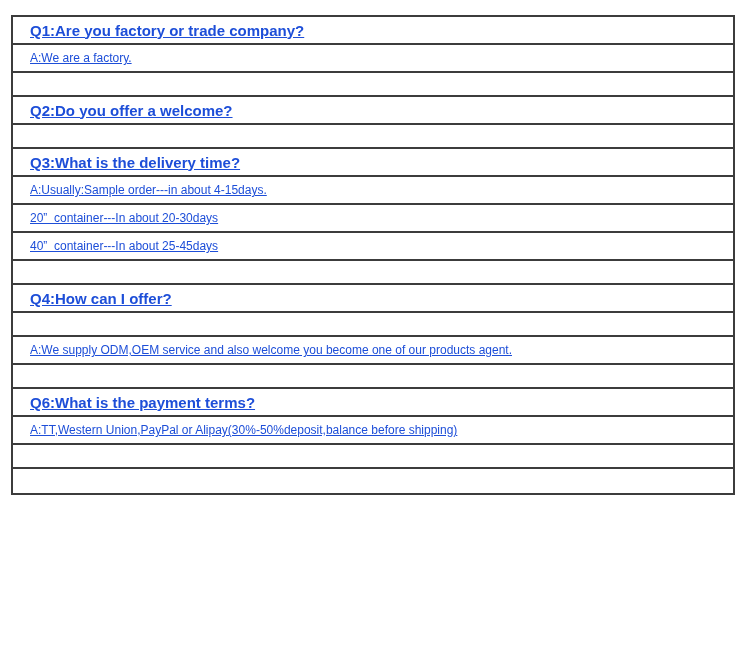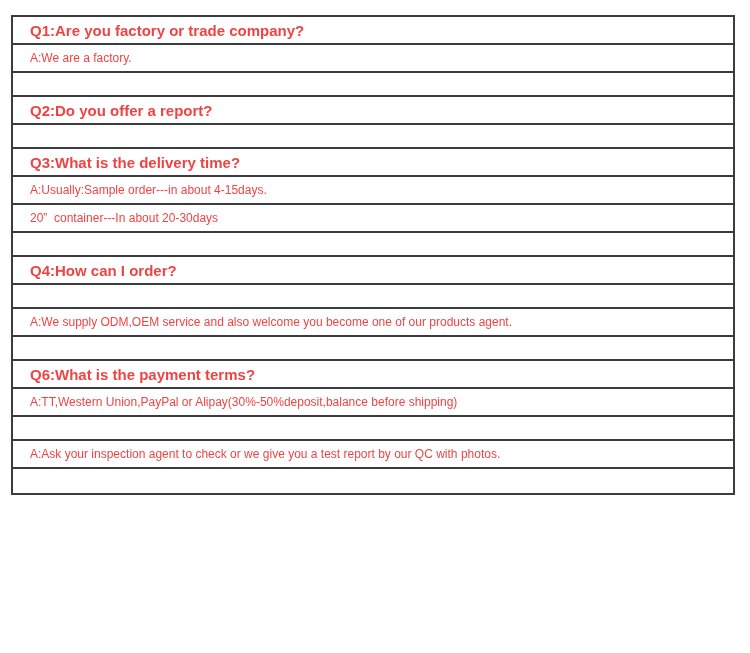--- a/index.html
+++ b/index.html
@@ -38,22 +38,23 @@
     background: #ffffff;
   }
   .row:last-child {
     border-bottom: none;
   }
   .row.spacer {
     height: 24px;
   }
   .txt {
     white-space: pre;
-    color: #ef4444;
+    color: #1d4ed8;
     line-height: 1;
+    text-decoration: underline;
   }
   .row.q .txt {
     font-weight: bold;
     font-size: 15px;
   }
   .row.a .txt {
     font-size: 12px;
   }
   .row.a.condensed .txt {
     font-size: 13.5px;
@@ -68,52 +69,52 @@
 
     <div class="row q">
       <span class="txt">Q1:Are you factory or trade company?</span>
     </div>
     <div class="row a">
       <span class="txt">A:We are a factory.</span>
     </div>
     <div class="row spacer"></div>
 
     <div class="row q">
-      <span class="txt">Q2:Do you offer a report?</span>
+      <span class="txt">Q2:Do you offer a welcome?</span>
     </div>
     <div class="row spacer"></div>
 
     <div class="row q">
       <span class="txt">Q3:What is the delivery time?</span>
     </div>
     <div class="row a">
       <span class="txt">A:Usually:Sample order---in about 4-15days.</span>
     </div>
     <div class="row a">
       <span class="txt">20”  container---In about 20-30days</span>
     </div>
+    <div class="row a">
+      <span class="txt">40”  container---In about 25-45days</span>
+    </div>
     <div class="row spacer"></div>
 
     <div class="row q">
-      <span class="txt">Q4:How can I order?</span>
+      <span class="txt">Q4:How can I offer?</span>
     </div>
     <div class="row spacer"></div>
 
     <div class="row a">
       <span class="txt">A:We supply ODM,OEM service and also welcome you become one of our products agent.</span>
     </div>
     <div class="row spacer"></div>
 
     <div class="row q">
       <span class="txt">Q6:What is the payment terms?</span>
     </div>
     <div class="row a">
       <span class="txt">A:TT,Western Union,PayPal or Alipay(30%-50%deposit,balance before shipping)</span>
     </div>
     <div class="row spacer"></div>
 
-    <div class="row a">
-      <span class="txt">A:Ask your inspection agent to check or we give you a test report by our QC with photos.</span>
-    </div>
     <div class="row spacer"></div>
 
   </div>
 </div>
 
 </body></html>

